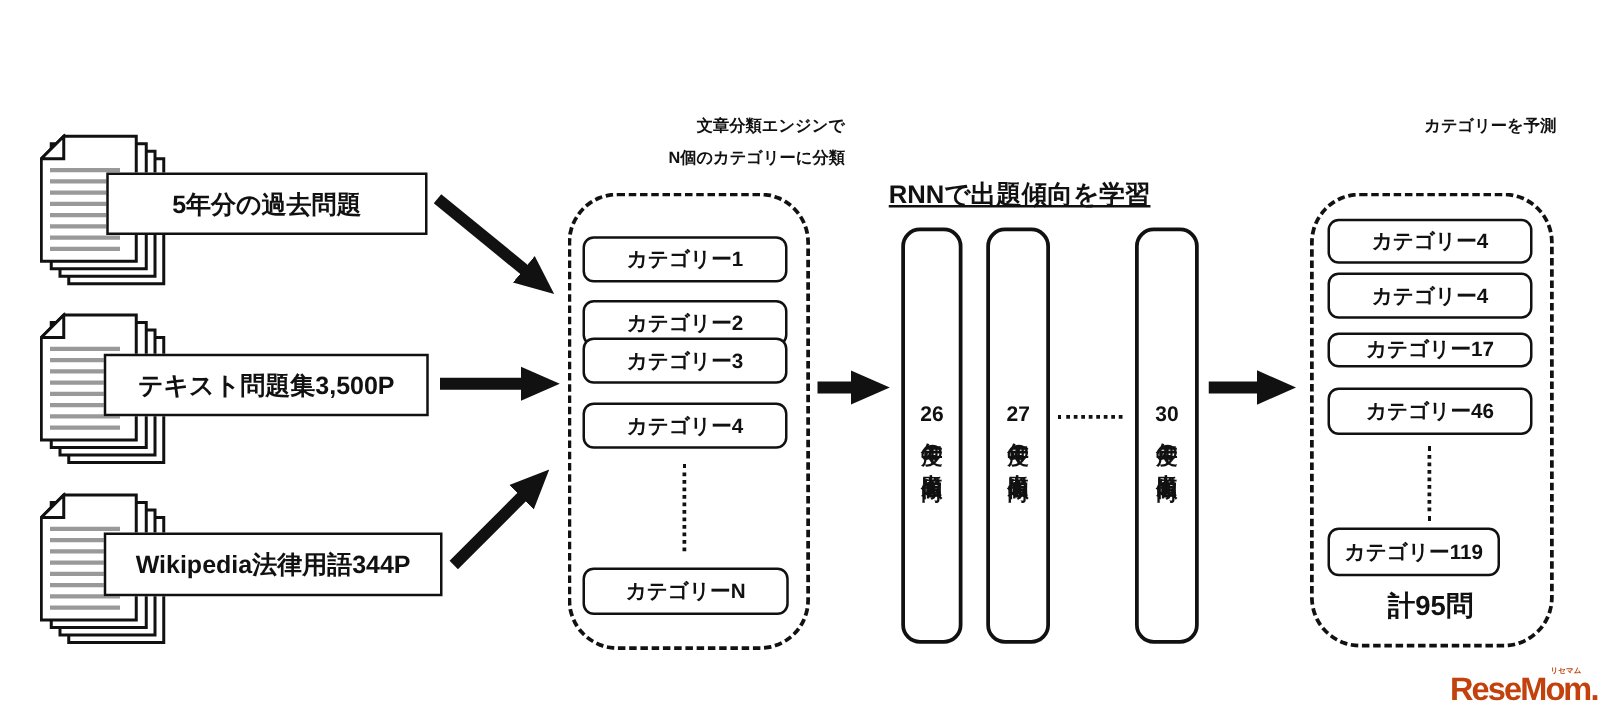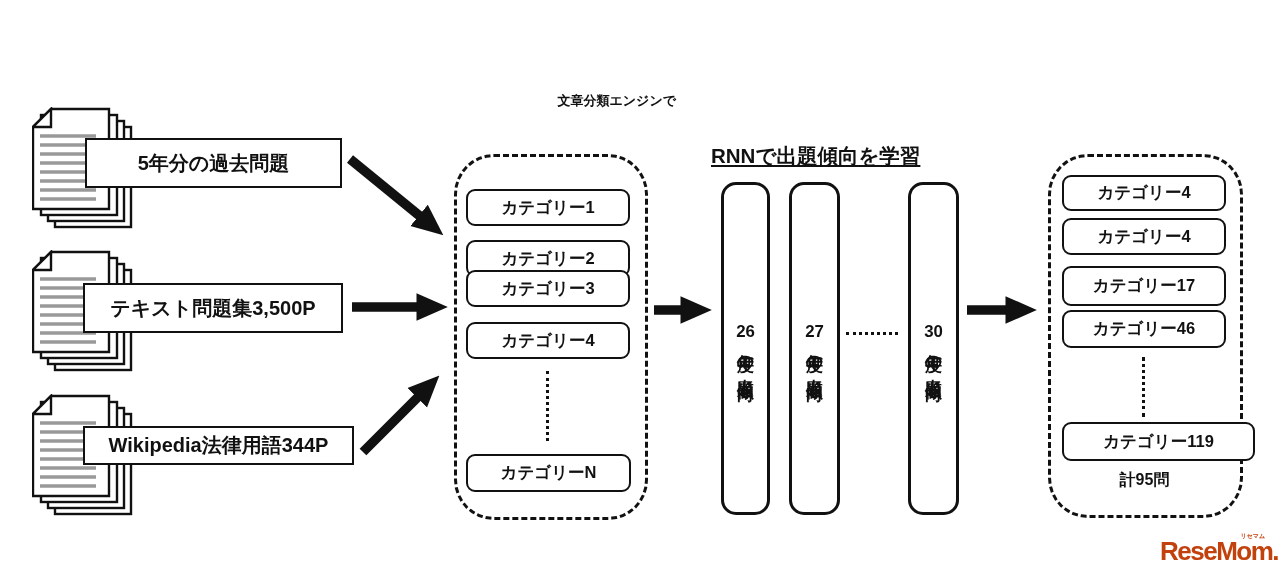--- a/index.html
+++ b/index.html
@@ -70,21 +70,21 @@
   .vtext {
     writing-mode: vertical-rl;
     text-orientation: upright;
     font-weight: bold; font-size: 17px;
     letter-spacing: 2px; line-height: 1;
   }
   .tcy { text-combine-upright: all; letter-spacing: 0; }
 
   .total-label {
     position: absolute;
-    font-weight: bold; font-size: 16px;
+    font-weight: bold; font-size: 22px;
     text-align: center; z-index: 3; white-space: nowrap;
   }
 
   
   #arrows { position: absolute; left: 0; top: 0; z-index: 5; pointer-events: none; }
 
   
   .logo {
     position: absolute; left: 1160px; top: 536px;
     color: #c2410c;
@@ -158,24 +158,25 @@
       <line x1="8" y1="64" x2="64" y2="64"></line>
         <line x1="8" y1="73" x2="64" y2="73"></line>
       <line x1="8" y1="82" x2="64" y2="82"></line>
         <line x1="8" y1="91" x2="64" y2="91"></line>
     </g>
   </svg>
 </div>
 
 <div class="srclabel" style="left:85px; top:138px; width:257px; height:50px">5年分の過去問題</div>
 <div class="srclabel" style="left:83px; top:283px; width:260px; height:50px">テキスト問題集3,500P</div>
-<div class="srclabel" style="left:83px; top:426px; width:271px; height:39px">Wikipedia法律用語344P</div>
+<div class="srclabel" style="left:83px; top:426px; width:271px; height:51px">Wikipedia法律用語344P</div>
 
 <div class="hdr" style="left:428px; top:88px; width:248px">
   <div>文章分類エンジンで</div>
+  <div>N個のカテゴリーに分類</div>
 </div>
 
 <div class="dashed-box" style="left:454px; top:154px; width:194px; height:366px"></div>
 
 <div class="cat" style="left:466px; top:189px; width:164px; height:37px">カテゴリー1</div>
 <div class="cat" style="left:466px; top:240px; width:164px; height:37px">カテゴリー2</div>
 <div class="cat" style="left:466px; top:270px; width:164px; height:37px">カテゴリー3</div>
 <div class="cat" style="left:466px; top:322px; width:164px; height:37px">カテゴリー4</div>
 <div class="vdots" style="left:546px; top:371px; height:70px"></div>
 <div class="cat" style="left:466px; top:454px; width:165px; height:38px">カテゴリーN</div>
@@ -187,30 +188,31 @@
 </div>
 <div class="yearbox" style="left:789px; width:51px">
   <div class="vtext"><span class="tcy">27</span><span>年度の出題傾向</span></div>
 </div>
 <div class="hdots" style="left:846px; top:332px; width:52px"></div>
 <div class="yearbox" style="left:908px; width:51px">
   <div class="vtext"><span class="tcy">30</span><span>年度の出題傾向</span></div>
 </div>
 
 <div class="hdr" style="left:1045px; top:88px; width:200px">
+  <div>カテゴリーを予測</div>
 </div>
 
 <div class="dashed-box" style="left:1048px; top:154px; width:195px; height:364px"></div>
 
 <div class="cat" style="left:1062px; top:175px; width:164px; height:36px">カテゴリー4</div>
 <div class="cat" style="left:1062px; top:218px; width:164px; height:37px">カテゴリー4</div>
-<div class="cat" style="left:1062px; top:266px; width:164px; height:40px">カテゴリー17</div>
+<div class="cat" style="left:1062px; top:266px; width:164px; height:28px">カテゴリー17</div>
 <div class="cat" style="left:1062px; top:310px; width:164px; height:38px">カテゴリー46</div>
 <div class="vdots" style="left:1142px; top:357px; height:60px"></div>
-<div class="cat" style="left:1062px; top:422px; width:193px; height:39px">カテゴリー119</div>
+<div class="cat" style="left:1062px; top:422px; width:138px; height:39px">カテゴリー119</div>
 <div class="total-label" style="left:1062px; top:470px; width:165px">計95問</div>
 
 <svg id="arrows" width="1280" height="574" viewBox="0 0 1280 574">
   <defs>
     <marker id="ah" viewBox="0 0 10 10" refX="0.8" refY="5" markerWidth="3.3" markerHeight="3.3" orient="auto-start-reverse">
       <path d="M0,0.6 L10,5 L0,9.4 Z" fill="#111"></path>
     </marker>
   </defs>
   <g stroke="#111" stroke-width="9.5" fill="none">
     <line x1="350" y1="159" x2="421" y2="217" marker-end="url(#ah)"></line>

